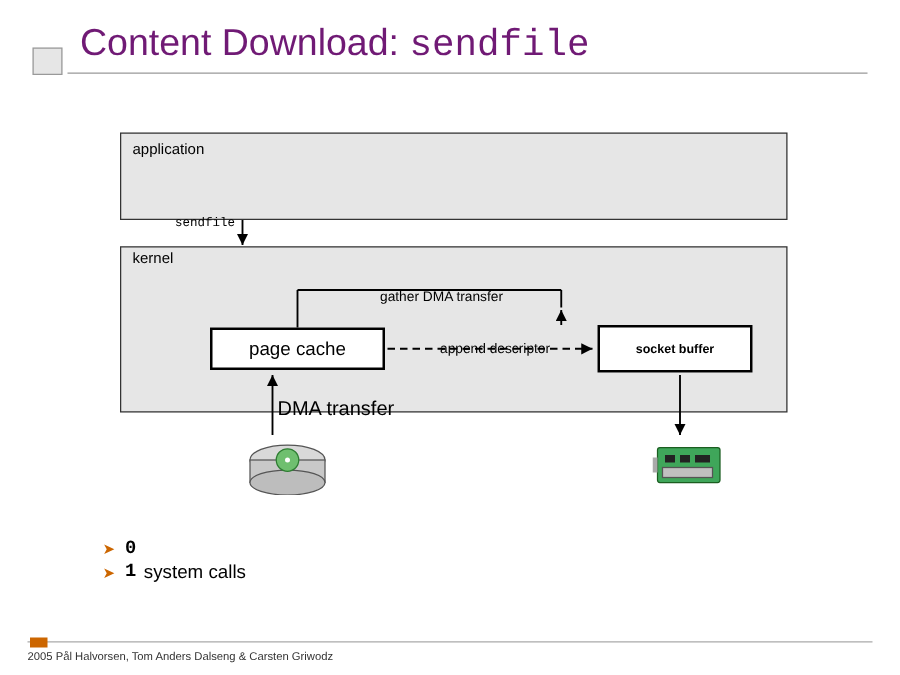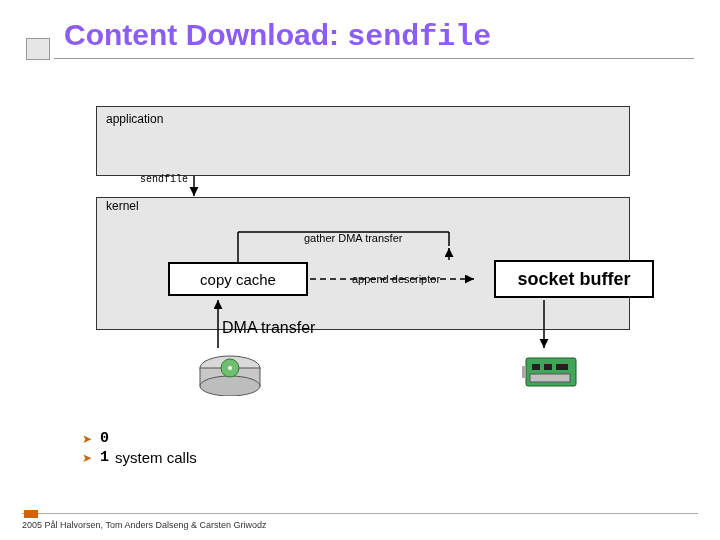--- a/index.html
+++ b/index.html
@@ -21,22 +21,22 @@
     border: 1px solid #999;
   }
   .title-wrap {
     position: absolute;
     left: 64px;
     top: 18px;
     width: 620px;
   }
   .title {
     font-size: 30px;
-    color: #8b5cf6;
-    font-weight: 700;
+    color: #701a75;
+    font-weight: 400;
     letter-spacing: 0;
   }
   .title .mono {
     font-family: "Courier New", monospace;
     font-size: 30px;
   }
   .title-underline {
     position: absolute;
     left: 54px;
     top: 58px;
@@ -69,21 +69,21 @@
   .box {
     position: absolute;
     background: #fff;
     border: 2px solid #000;
     display: flex;
     align-items: center;
     justify-content: center;
     font-size: 15px;
   }
   .box.pagecache { left: 168px; top: 262px; width: 140px; height: 34px; }
-  .box.socketbuf { left: 478px; top: 260px; width: 160px; height: 38px; font-weight: 700; font-size: 18px; margin-left: 16px; }
+  .box.socketbuf { left: 478px; top: 260px; width: 124px; height: 38px; font-weight: 700; font-size: 10px; }
   .gather-label {
     position: absolute;
     left: 304px;
     top: 232px;
     font-size: 11px;
     color: #000;
   }
   .append-label {
     position: absolute;
     left: 352px;
@@ -169,21 +169,21 @@
 
 <div class="layer app"></div>
 <div class="layer-label app">application</div>
 
 <div class="syscall-label">sendfile</div>
 
 <div class="layer kern"></div>
 <div class="layer-label kern">kernel</div>
 
 <div class="box pagecache">
-  <span>copy cache</span>
+  <span>page cache</span>
 </div>
 <div class="box socketbuf">
   <span>socket buffer</span>
 </div>
 
 <div class="gather-label">gather DMA transfer</div>
 <div class="append-label">append descriptor</div>
 <div class="dma-label">DMA transfer</div>
 
 <svg class="svg-overlay" viewBox="0 0 720 540">

